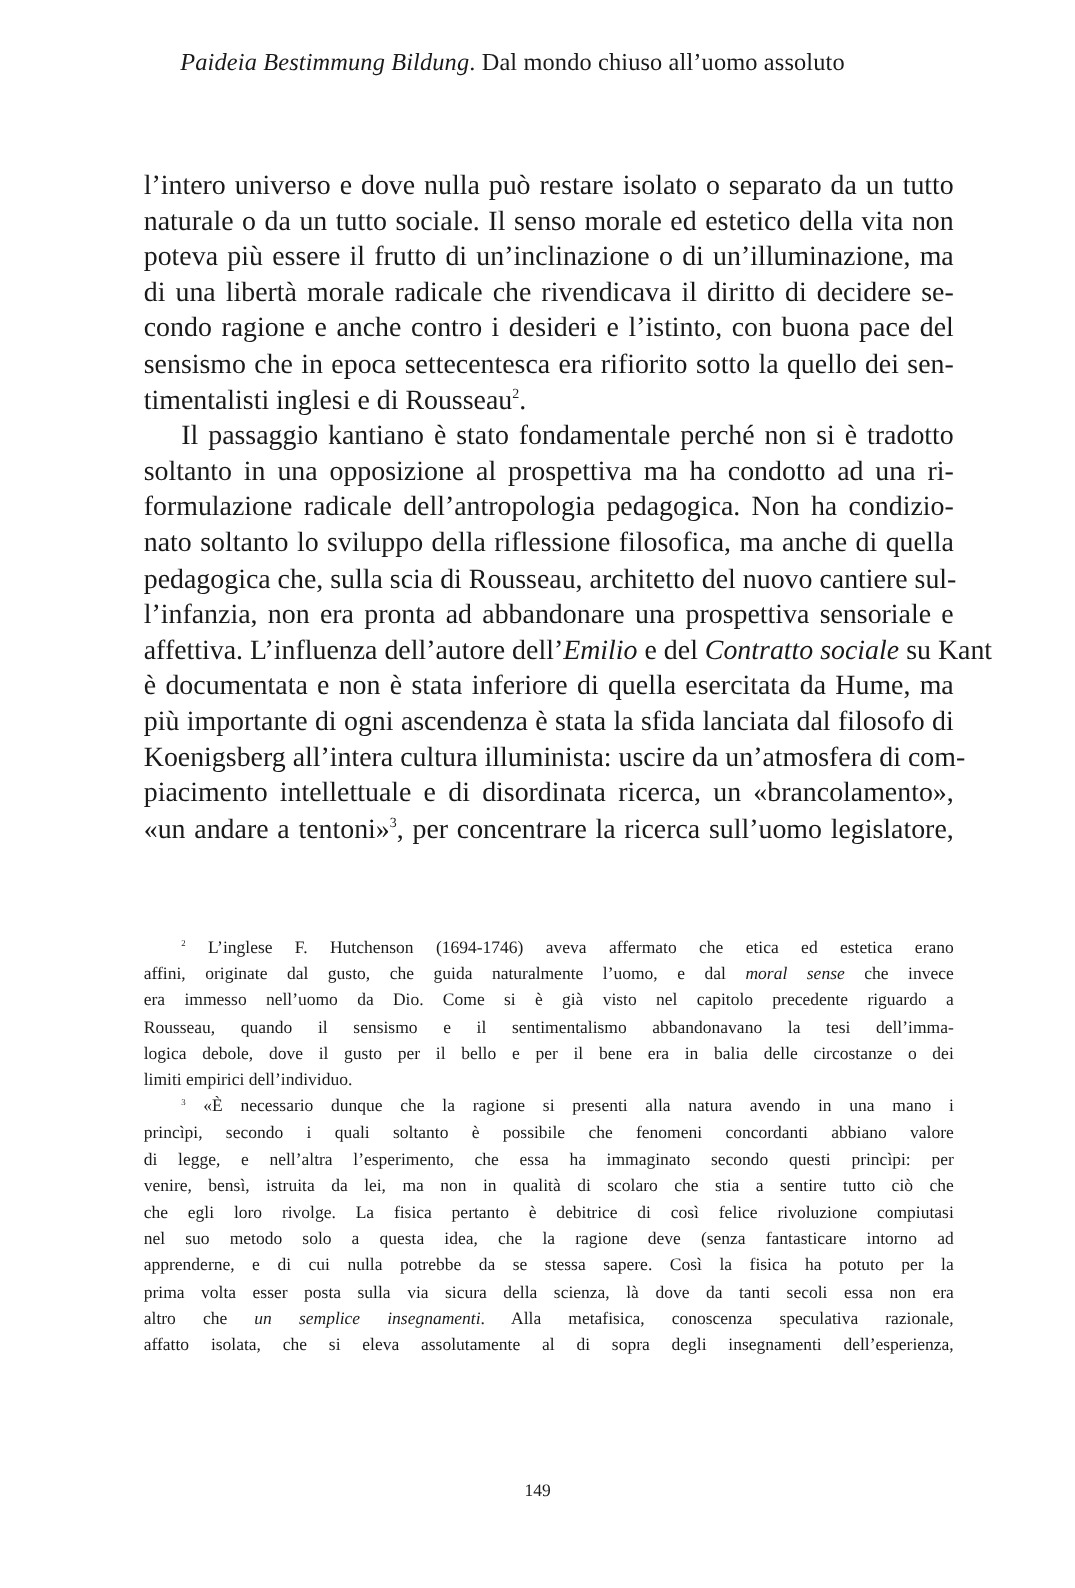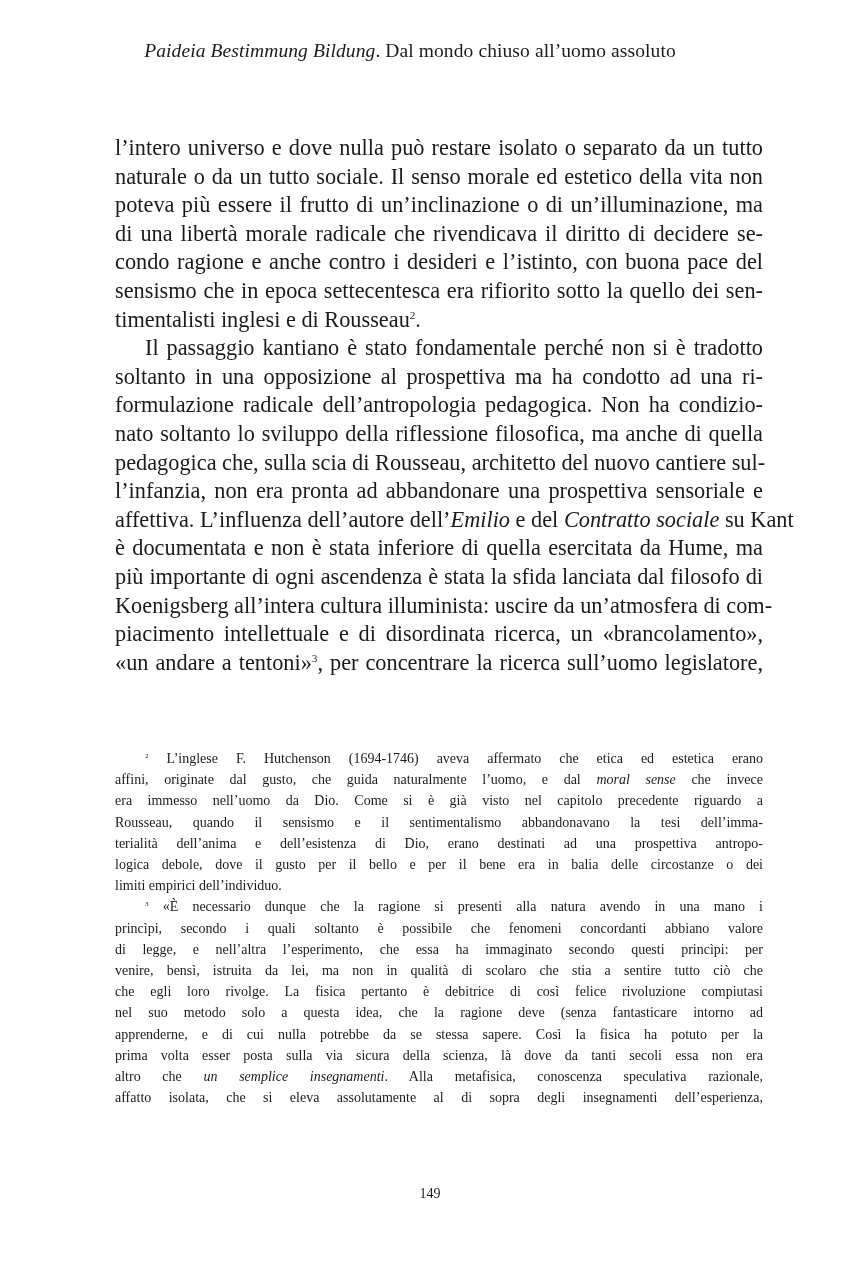--- a/index.html
+++ b/index.html
@@ -46,21 +46,20 @@
     <span class="line"><span>«un andare a tentoni»</span><sup>3</sup><span>, per concentrare la ricerca sull’uomo legislatore,</span></span>
   </p>
 </div>
 
 <div class="footnotes">
   <div class="footnote">
     <span class="line"><sup>2</sup><span> L’inglese F. Hutchenson (1694-1746) aveva affermato che etica ed estetica erano</span></span>
     <span class="line"><span>affini, originate dal gusto, che guida naturalmente l’uomo, e dal </span><i>moral sense</i><span> che invece</span></span>
     <span class="line">era immesso nell’uomo da Dio. Come si è già visto nel capitolo precedente riguardo a</span>
     <span class="line">Rousseau, quando il sensismo e il sentimentalismo abbandonavano la tesi dell’imma-</span>
-    <span class="line">terialità dell’anima e dell’esistenza di Dio, erano destinati ad una prospettiva antropo-</span>
     <span class="line">logica debole, dove il gusto per il bello e per il bene era in balia delle circostanze o dei</span>
     <span class="line last">limiti empirici dell’individuo.</span>
   </div>
   <div class="footnote">
     <span class="line"><sup>3</sup><span> «È necessario dunque che la ragione si presenti alla natura avendo in una mano i</span></span>
     <span class="line">princìpi, secondo i quali soltanto è possibile che fenomeni concordanti abbiano valore</span>
     <span class="line">di legge, e nell’altra l’esperimento, che essa ha immaginato secondo questi princìpi: per</span>
     <span class="line">venire, bensì, istruita da lei, ma non in qualità di scolaro che stia a sentire tutto ciò che</span>
     <span class="line">che egli loro rivolge. La fisica pertanto è debitrice di così felice rivoluzione compiutasi</span>
     <span class="line">nel suo metodo solo a questa idea, che la ragione deve (senza fantasticare intorno ad</span>

